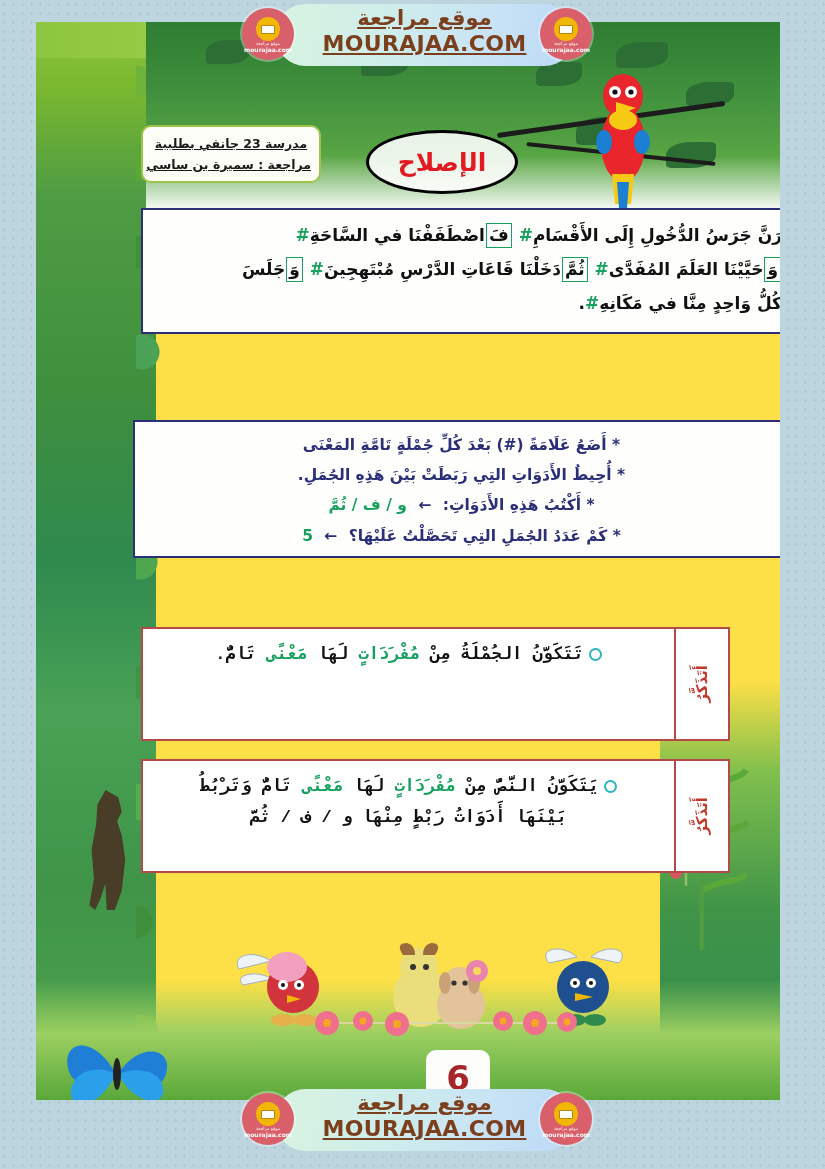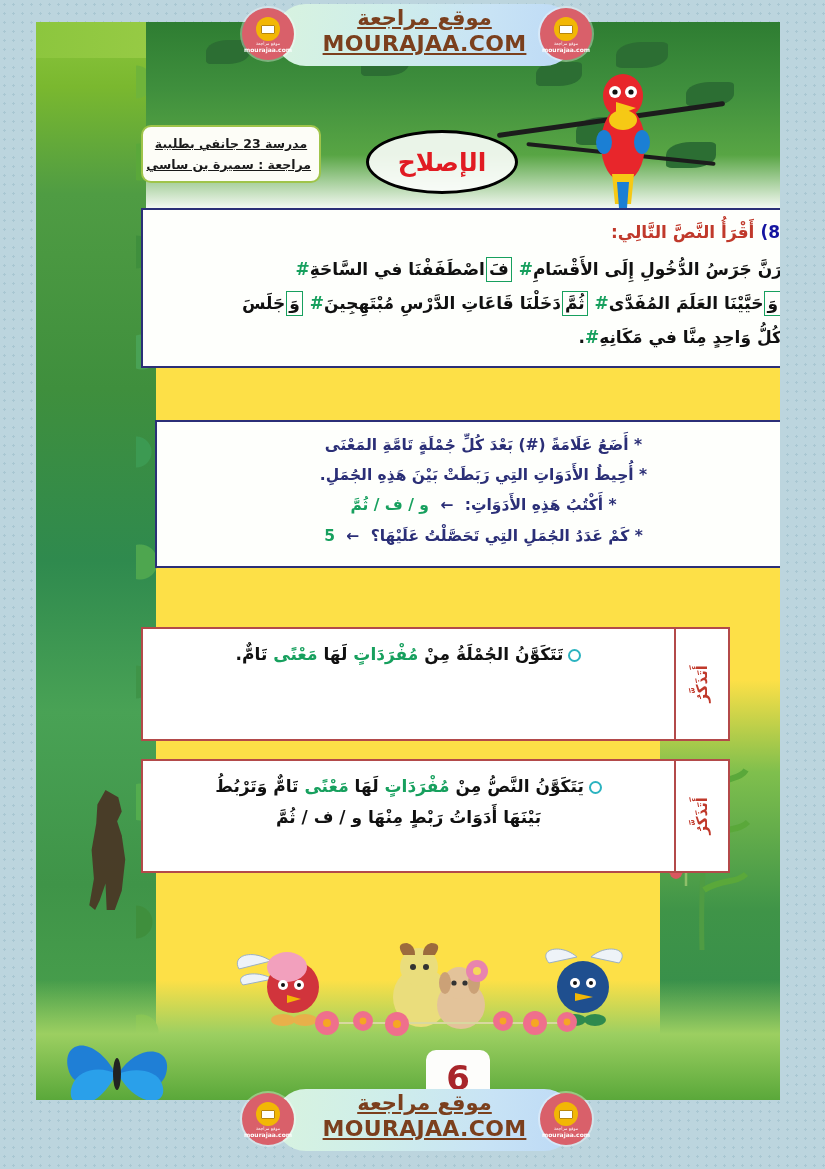--- a/index.html
+++ b/index.html
@@ -127,21 +127,21 @@
     font-size:25px;font-weight:bold;color:#e11b22;direction:rtl;
     letter-spacing:-1px;
   }
 
   
   .box{
     position:absolute;background:#fefffc;border:2px solid #2b2f77;
     z-index:15;direction:rtl;
   }
   .box-text{left:105px;top:186px;width:625px;padding:8px 14px 12px;}
-  .box-questions{left:119px;top:398px;width:625px;padding:8px 14px 15px;}
+  .box-questions{left:97px;top:398px;width:625px;padding:8px 14px 5px;}
 
   .q-head{
     text-align:right;font-size:17px;font-weight:bold;color:#2b2f77;
     padding:4px 2px 10px;
   }
   .q-head .num{color:#1414a0;}
   .q-head .stmt{color:#c0392b;}
 
   .body-line{
     text-align:right;font-size:17px;font-weight:bold;color:#111;
@@ -169,21 +169,21 @@
   .rule-2{left:105px;top:737px;width:585px;height:110px;}
   .rule-tab{
     width:52px;border-left:2px solid #b34a4a;flex:0 0 52px;
     display:flex;align-items:center;justify-content:center;
   }
   .rule-tab span{
     writing-mode:vertical-rl;transform:rotate(180deg);
     font-size:15px;font-weight:bold;color:#c0392b;direction:rtl;
     letter-spacing:1px;
   }
-  .rule-body{flex:1;padding:10px 20px;}
+  .rule-body{flex:1;padding:10px 20px;font-family:Liberation Mono, monospace;}
   .rule-line{
     text-align:center;font-size:17px;font-weight:bold;color:#111;
     line-height:1.85;
   }
   .rule-line .g{color:#17a05e;}
   .bullet-dot{
     display:inline-block;width:9px;height:9px;border-radius:50%;
     border:2px solid #2bb3c0;margin-left:5px;vertical-align:middle;
   }
 
@@ -260,24 +260,20 @@
   <div class="school-box">
     <div class="school-line">مدرسة 23 جانفي بطلببة</div>
     <div class="school-line">مراجعة : سميرة بن ساسي</div>
   </div>
 
   <div class="title-oval">
     <span>الإصلاح</span>
   </div>
 
   <div class="box box-text">
-    <div class="q-head">
-      <span class="num">8)</span>
-      <span class="stmt">أَقْرَأُ النَّصَّ التَّالِي:</span>
-    </div>
 
     <div class="body-line">
       <span>رَنَّ جَرَسُ الدُّخُولِ إِلَى الأَقْسَامِ</span><span class="hash">#</span>
       <span class="boxed">فَ</span><span>اصْطَفَفْنَا في السَّاحَةِ</span><span class="hash">#</span>
     </div>
 
     <div class="body-line">
       <span class="boxed">وَ</span><span>حَيَّيْنَا العَلَمَ المُفَدَّى</span><span class="hash">#</span>
       <span class="boxed">ثُمَّ</span><span>دَخَلْنَا قَاعَاتِ الدَّرْسِ مُبْتَهِجِينَ</span><span class="hash">#</span>
       <span class="boxed">وَ</span><span>جَلَسَ</span>

